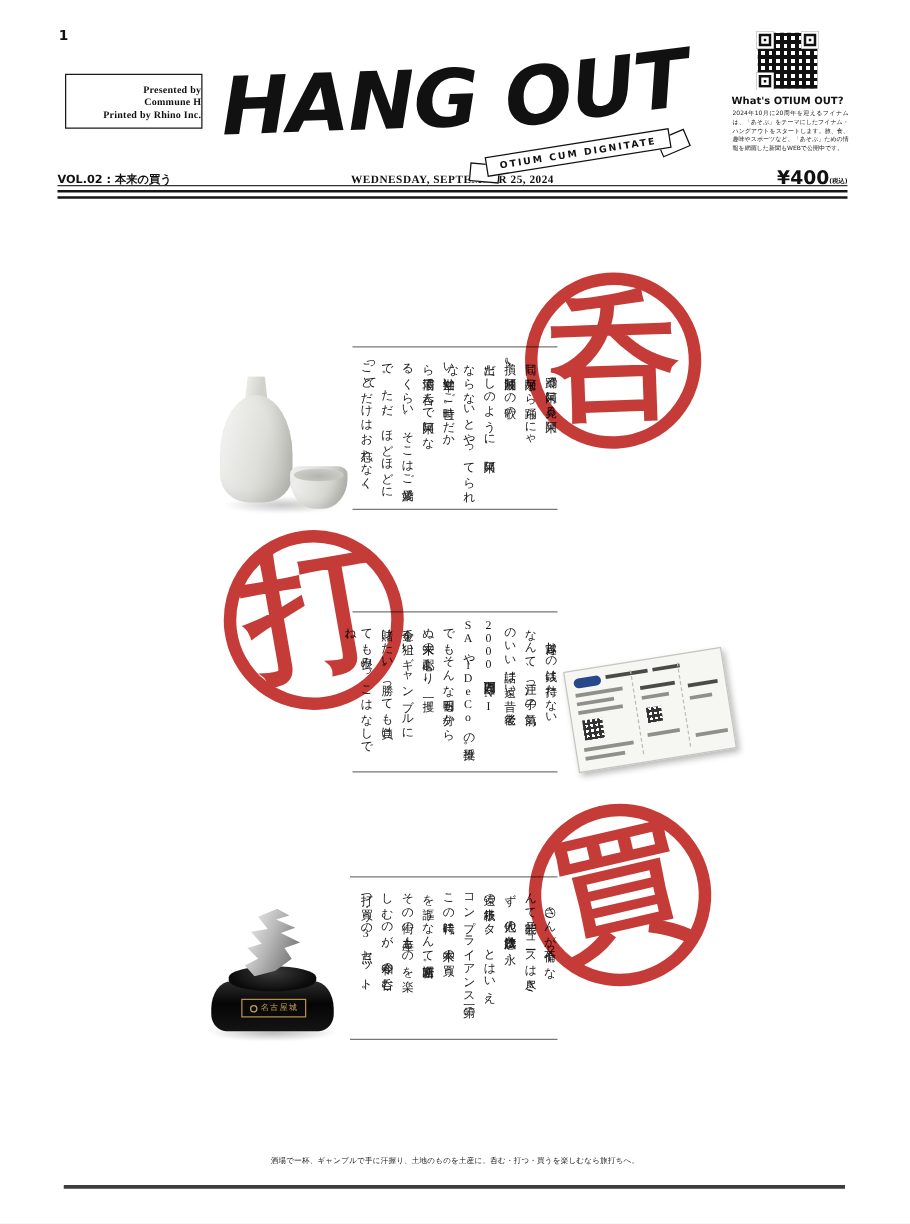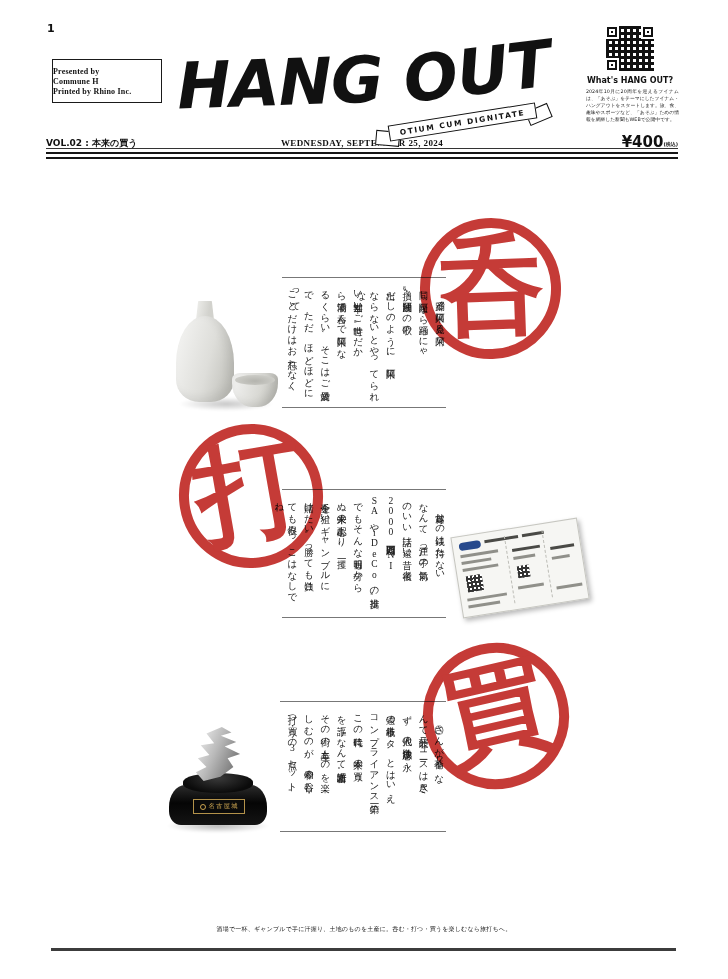--- a/index.html
+++ b/index.html
@@ -7,21 +7,21 @@
   .page {
     position:relative; width:728px; height:979px; margin:0 auto;
     background:#ffffff; overflow:hidden;
     font-family:"Liberation Serif", serif; color:#111;
   }
   
   .page-number { position:absolute; left:47px; top:22px; font:bold 11px "DejaVu Sans", sans-serif; }
   .credit-box {
     position:absolute; left:52px; top:59px; width:110px; height:44px;
     border:1.5px solid #1a1a1a; display:flex; flex-direction:column;
-    align-items:flex-start; justify-content:center; gap:1px;
+    align-items:flex-end; justify-content:center; gap:1px;
   }
   .credit-box span { font:bold 8px "Liberation Serif", serif; letter-spacing:.2px; }
   .kicker {
     position:absolute; left:0; top:36px; width:100%; text-align:center;
     font:bold 13.5px "DejaVu Sans", sans-serif; letter-spacing:1px;
   }
   .logo {
     position:absolute; left:0; top:42px; width:100%; text-align:center;
     font:bold 64px "DejaVu Sans", sans-serif; font-style:oblique;
     letter-spacing:-1px; transform:rotate(-2deg); line-height:1.2; z-index:3;
@@ -170,21 +170,21 @@
 
   <div class="ribbon">
     <div class="ribbon-band">OTIUM CUM DIGNITATE</div>
   </div>
 
   <div class="qr">
     <i class="tl"></i>
     <i class="tr"></i>
     <i class="bl"></i>
   </div>
-  <div class="whats-title">What's HANG OUT?</div>
+  <div class="whats-title">What's OTIUM OUT?</div>
   <div class="whats-body">2024年10月に20周年を迎えるフイナムは、「あそぶ」をテーマにしたフイナム・ハングアウトをスタートします。旅、食、趣味やスポーツなど、「あそぶ」ための情報を網羅した新聞もWEBで公開中です。</div>
 
   <div class="dateline">
     <span class="dl-vol">VOL.02 : 本来の買う</span>
     <span class="dl-date">WEDNESDAY, SEPTEMBER 25, 2024</span>
     <span class="dl-price"><span>¥400</span><small>(税込)</small></span>
   </div>
   <div class="rule-thin" style="top:148px;"></div>
   <div class="rule-double" style="top:152px;"></div>
 

